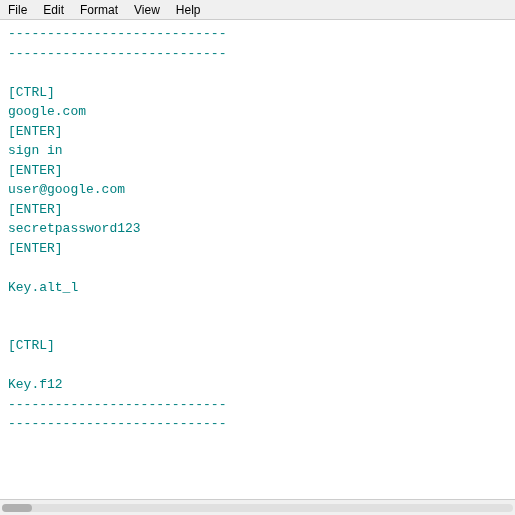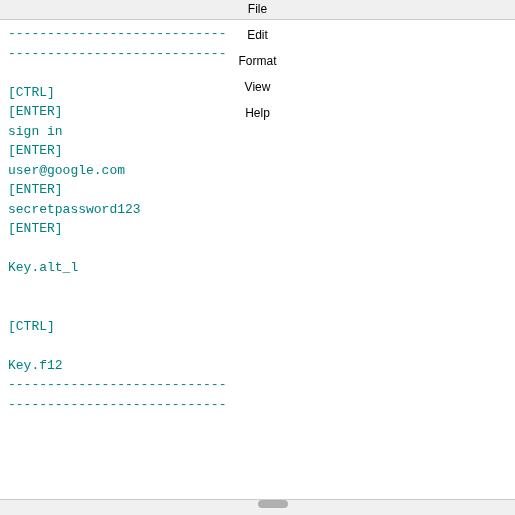--- a/index.html
+++ b/index.html
@@ -1,19 +1,18 @@
 <!DOCTYPE html>
 <html><head>
   <meta charset="utf-8">
   <style>
     * {
       margin: 0;
       padding: 0;
       box-sizing: border-box;
-      flex-direction: column;
     }
 
     body {
       width: 515px;
       height: 515px;
       background: #ffffff;
       font-family: 'Courier New', Courier, monospace;
       font-size: 13px;
       color: #000000;
       overflow: hidden;
@@ -93,20 +92,21 @@
   <span class="menu-item">Format</span>
   <span class="menu-item">View</span>
   <span class="menu-item">Help</span>
 </div>
 
 <div class="content" id="content-area">
 <div class="line">----------------------------</div>
     <div class="line">----------------------------</div>
     <div class="line">&nbsp;</div>
     <div class="line">[CTRL]</div>
+    <div class="line">google.com</div>
     <div class="line">[ENTER]</div>
     <div class="line">sign in</div>
     <div class="line">[ENTER]</div>
     <div class="line">user@google.com</div>
     <div class="line">[ENTER]</div>
     <div class="line">secretpassword123</div>
     <div class="line">[ENTER]</div>
     <div class="line">&nbsp;</div>
     <div class="line">Key.alt_l</div>
     <div class="line">&nbsp;</div>

